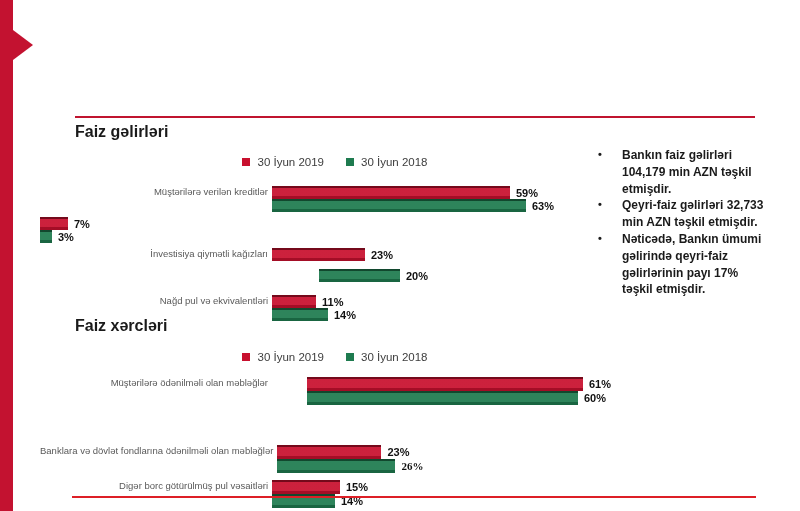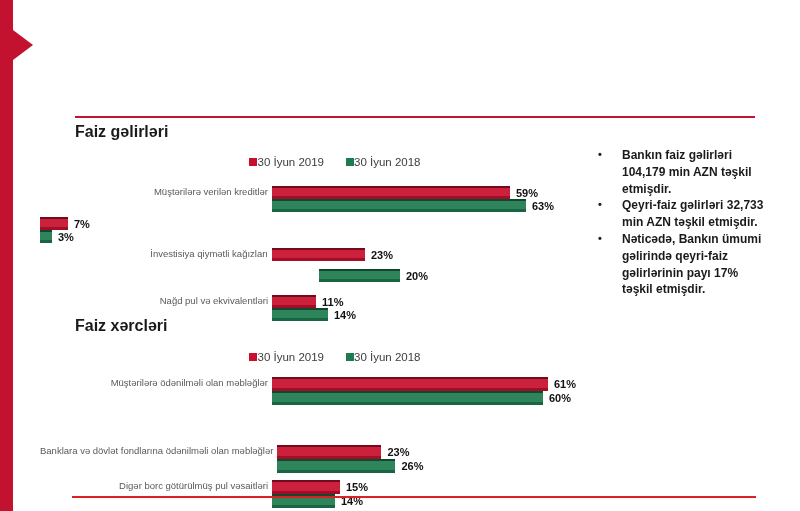--- a/index.html
+++ b/index.html
@@ -23,21 +23,21 @@
   .divider.bottom{left:72px;top:496px;width:684px;background:#DD1F26;}
 
   .chart-title{
     position:absolute;left:75px;margin:0;
     font-size:16px;font-weight:bold;color:#1a1a1a;
   }
   .legend{
     position:absolute;left:75px;width:520px;
     display:flex;justify-content:center;gap:22px;align-items:center;
   }
-  .legend-item{display:flex;align-items:center;}
+  .legend-item{display:flex;align-items:center;gap:7px;}
   .legend-swatch{width:8px;height:8px;display:inline-block;}
   .legend-label{font-size:11.5px;color:#3d3d3d;}
 
   .rows{position:absolute;left:40px;width:740px;}
   .row{display:flex;align-items:flex-start;}
   .cat{flex:0 0 232px;display:flex;justify-content:flex-end;align-items:center;padding-right:4px;box-sizing:border-box;}
   .cat span{white-space:nowrap;font-size:9.5px;color:#595959;}
   .bars{display:flex;flex-direction:column;}
   .bar-line{display:flex;align-items:center;}
   .bar{
@@ -140,21 +140,21 @@
         <span class="legend-item">
           <span class="legend-swatch" style="background: rgb(200, 16, 46);"></span>
           <span class="legend-label">30 İyun 2019</span>
         </span>
         <span class="legend-item">
           <span class="legend-swatch" style="background: rgb(30, 123, 79);"></span>
           <span class="legend-label">30 İyun 2018</span>
         </span>
       </div>
       <div class="rows" style="top: 377px;">
-        <div class="row" style="margin-bottom: 23px;">
+        <div class="row" style="margin-bottom: 23px; gap: 35px;">
           <div class="cat">
             <span>Müştərilərə ödənilməli olan məbləğlər</span>
           </div>
           <div class="bars">
             <div class="bar-line" style="height: 14px;">
               <div class="bar" style="width: 276px; height: 14px; background-color: rgb(200, 16, 46);"></div>
               <span class="val">61%</span>
             </div>
             <div class="bar-line" style="height: 14px;">
               <div class="bar" style="width: 271px; height: 14px; background-color: rgb(30, 123, 79);"></div>
@@ -164,21 +164,21 @@
         </div>
         <div class="row" style="margin-bottom: 7px; margin-top: 40px;">
           <div class="cat">
             <span>Banklara və dövlət fondlarına ödənilməli olan məbləğlər</span>
           </div>
           <div class="bars">
             <div class="bar-line" style="height: 14px;">
               <div class="bar" style="width: 104px; height: 14px; background-color: rgb(200, 16, 46);"></div>
               <span class="val">23%</span>
             </div>
-            <div class="bar-line" style="height: 14px;">
+            <div class="bar-line" style="height: 14px; font-family: Liberation Serif, serif;">
               <div class="bar" style="width: 118px; height: 14px; background-color: rgb(30, 123, 79);"></div>
               <span class="val">26%</span>
             </div>
           </div>
         </div>
         <div class="row" style="margin-bottom: 0px;">
           <div class="cat">
             <span>Digər borc götürülmüş pul vəsaitləri</span>
           </div>
           <div class="bars">

